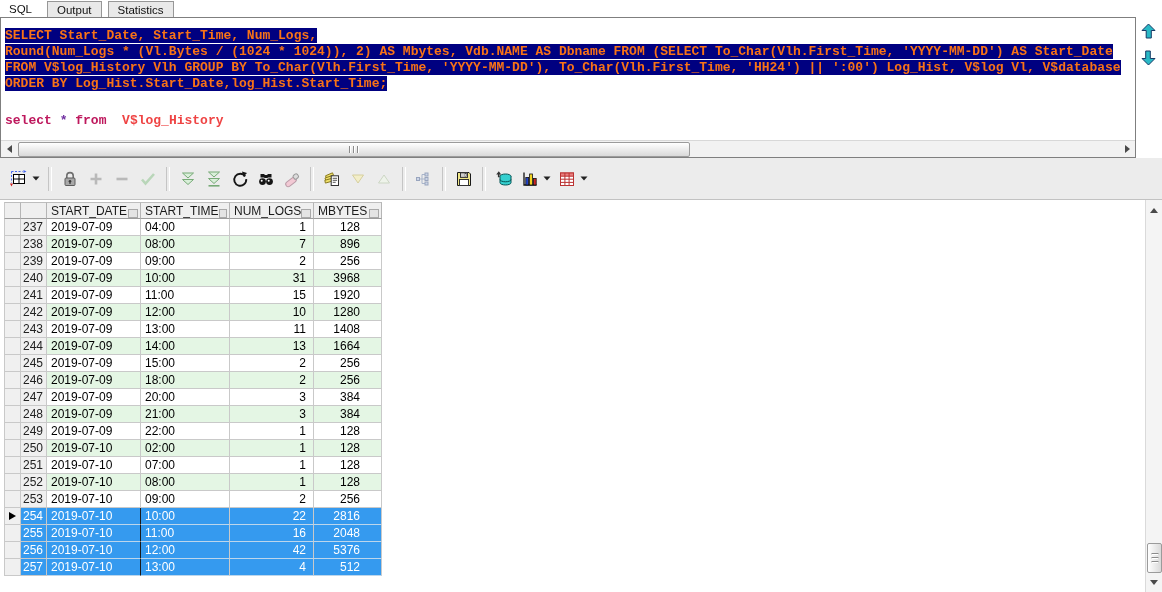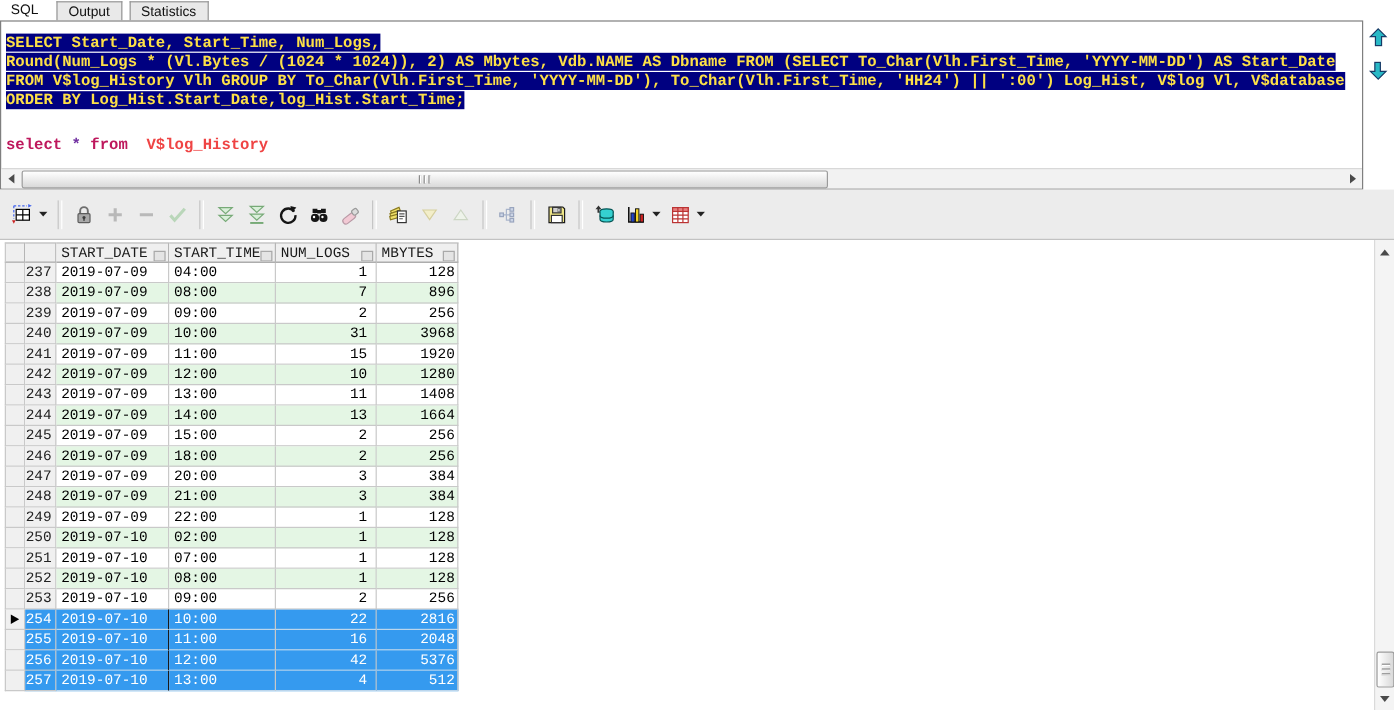--- a/index.html
+++ b/index.html
@@ -12,21 +12,21 @@
   .tab.active{background:#fff;height:17px;display:flex;align-items:center;}
   .tab.inactive{background:#e9e9e9;border:1px solid #979797;border-bottom:none;height:16px;margin-left:6px;display:flex;align-items:center;}
 
   
   .editor-box{position:absolute;left:0;top:17px;width:1136px;height:141px;box-sizing:border-box;
               border:1px solid #7f7f7f;background:#fff;}
   .editor-text{position:absolute;left:0;right:0;top:0;bottom:17px;overflow:hidden;padding:10px 0 0 4px;
                font-family:"Liberation Mono","DejaVu Sans Mono",monospace;font-size:13px;font-weight:bold;
                line-height:16px;white-space:pre;color:#000;}
   .eline{height:16px;}
-  .sel{background:#000080;color:#fde047;}
+  .sel{background:#000080;color:#f97316;}
   .tok-keyword{color:#be185d;}
   .tok-star{color:#7030a0;}
   .tok-identifier{color:#ef4444;}
   .tok-plain{color:#000;}
 
   
   .hscroll{position:absolute;left:0;right:0;bottom:0;height:16px;background:#f2f2f2;border-top:1px solid #d8d8d8;}
   .hs-btn{position:absolute;top:0;width:16px;height:16px;display:flex;align-items:center;justify-content:center;}
   .hs-left{left:0;}
   .hs-right{right:0;}
@@ -42,32 +42,32 @@
 
   
   .toolbar{position:absolute;left:0;top:158px;width:100%;height:42px;box-sizing:border-box;background:#ececec;
            border-bottom:1px solid #c2c2c2;display:flex;align-items:center;padding-left:6px;}
   .tbtn{height:26px;display:flex;align-items:center;justify-content:center;padding:0 3px;border-radius:2px;}
   .tbtn .ticon{display:flex;align-items:center;justify-content:center;width:20px;height:20px;}
   .caret{margin-left:3px;display:flex;align-items:center;}
   .tsep{width:2px;height:24px;border-left:1px solid #c5c5c5;border-right:1px solid #ffffff;margin:0 5px;}
 
   
-  .grid{position:absolute;left:0;top:200px;width:1145px;height:392px;background:#fff;overflow:hidden;font-family:Liberation Mono, monospace;}
+  .grid{position:absolute;left:0;top:200px;width:1145px;height:392px;background:#fff;overflow:hidden;}
   .gridtable{position:absolute;left:4px;top:2px;}
   .grow{display:flex;height:17px;box-sizing:border-box;}
   .cell{box-sizing:border-box;border-right:1px solid #c9c9c9;border-bottom:1px solid #c9c9c9;
         font-size:12px;display:flex;align-items:center;overflow:hidden;white-space:nowrap;color:#000;}
   .first{border-left:1px solid #c9c9c9;}
   .ci{width:17px;background:#f0f0f0;justify-content:center;}
   .cn{width:26px;background:#f0f0f0;justify-content:flex-end;padding-right:3px;color:#222;}
   .cd{width:94px;padding-left:4px;}
   .ct{width:89px;padding-left:4px;}
   .cl{width:84px;justify-content:flex-end;padding-right:7px;}
-  .cm{width:68px;justify-content:flex-end;padding-right:2px;}
+  .cm{width:68px;justify-content:flex-end;padding-right:21px;}
   .hc{background:#efefef;border-top:1px solid #bdbdbd;border-right:1px solid #b5b5b5;border-bottom:1px solid #9c9c9c;color:#1a1a1a;}
   .hc .hlabel{flex:0 1 auto;}
   .hbox{width:8px;height:7px;background:#e4e4e4;border:1px solid #a9a9a9;margin-left:auto;margin-right:2px;margin-top:6px;}
   .row.alt .dcell{background:#e4f6e4;}
   .row.selected .dcell{background:#359aef;color:#ffffff;border-bottom-color:#bcd6ec;}
   .row.selected .cn{background:#359aef;color:#ffffff;}
   .row.selected .cd{border-right-color:#1a1a1a;}
   .rowarrow{width:0;height:0;border-top:4.5px solid transparent;border-bottom:4.5px solid transparent;border-left:7px solid #000;}
 
   

